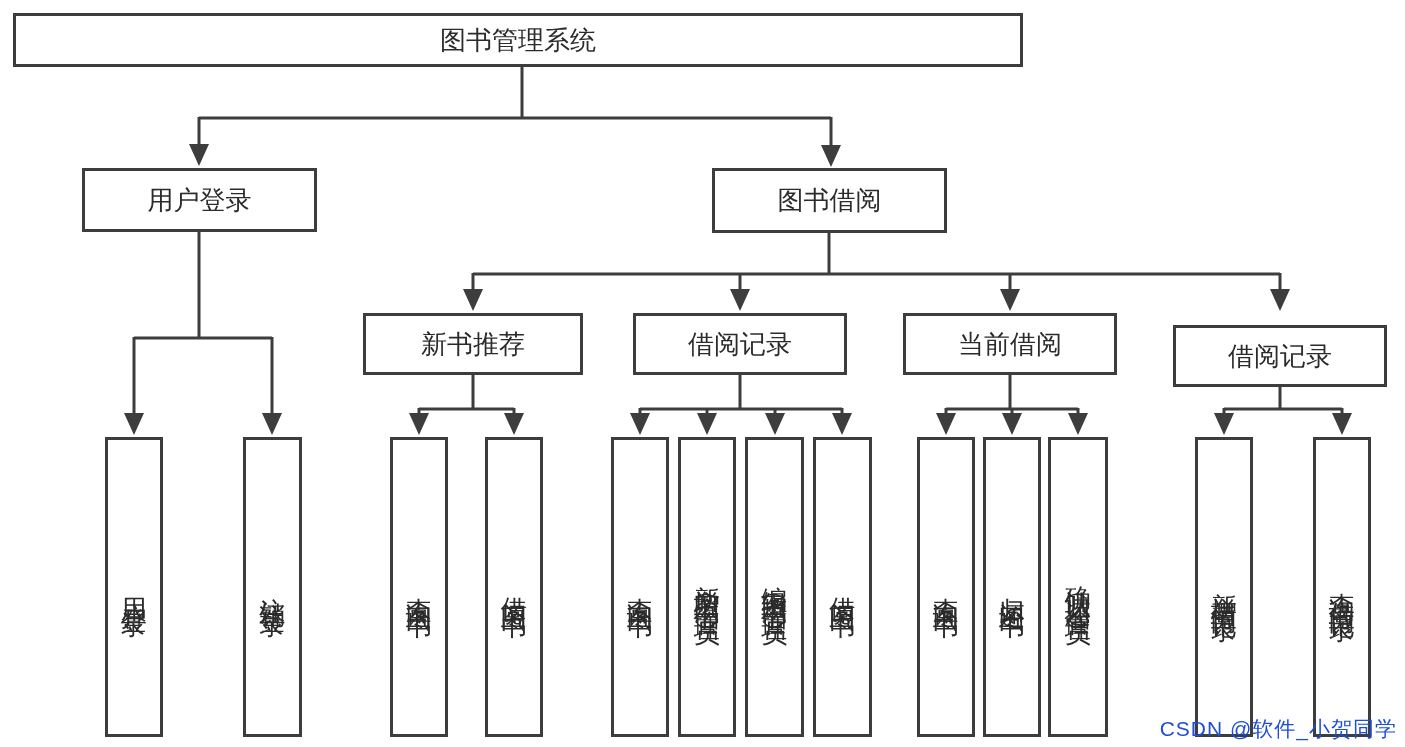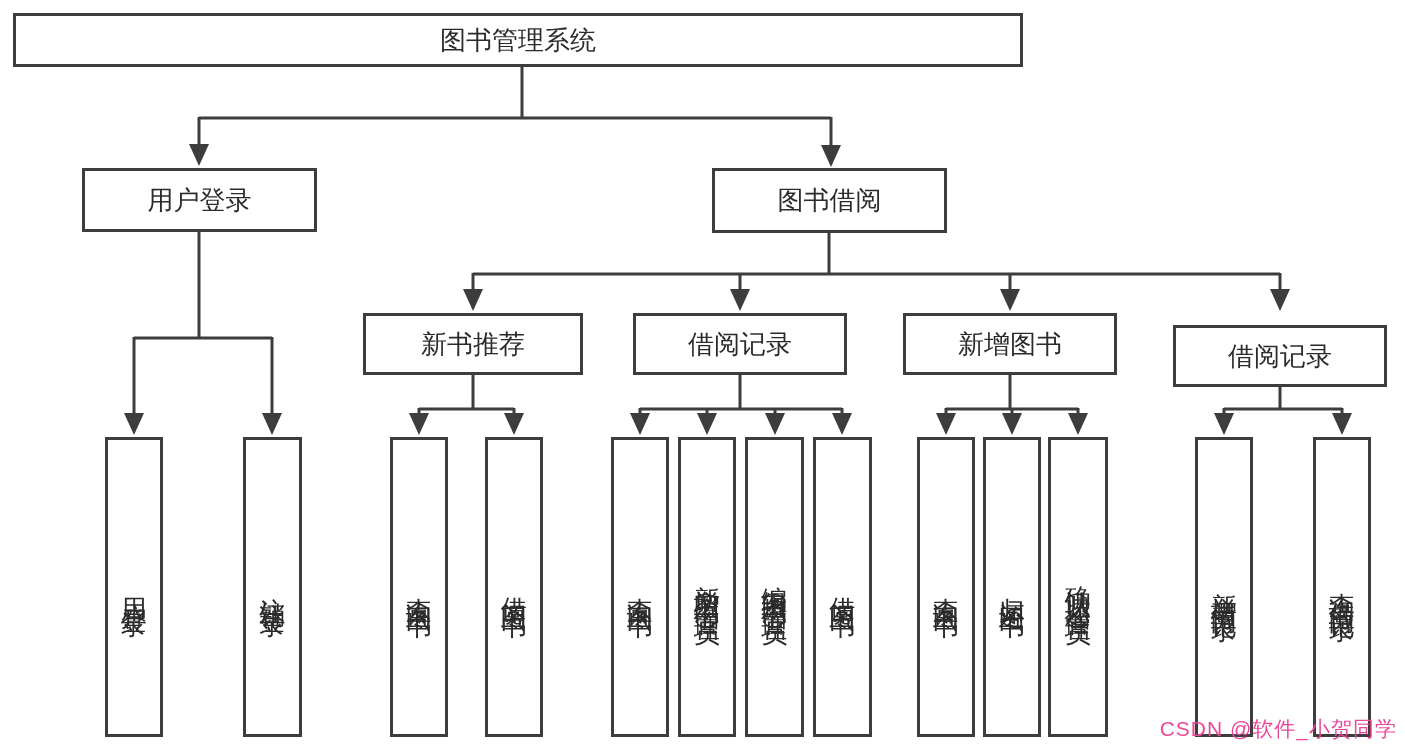--- a/index.html
+++ b/index.html
@@ -39,21 +39,21 @@
     font-size: 26px;
     line-height: 1.1;
     letter-spacing: 5px;
     color: #2b2b2b;
   }
   .watermark {
     position: absolute;
     right: 8px;
     bottom: 4px;
     font-size: 21px;
-    color: #ec4899;
+    color: #1d4ed8;
     letter-spacing: 1px;
     z-index: 5;
     white-space: nowrap;
   }
 </style>
 </head>
 <body>
 
 <div class="stage">
 
@@ -137,21 +137,21 @@
     <span class="hlabel">图书借阅</span>
   </div>
 
   <div class="node" style="left:363px; top:313px; width:220px; height:62px">
     <span class="hlabel">新书推荐</span>
   </div>
   <div class="node" style="left:633px; top:313px; width:214px; height:62px">
     <span class="hlabel">借阅记录</span>
   </div>
   <div class="node" style="left:903px; top:313px; width:214px; height:62px">
-    <span class="hlabel">新增图书</span>
+    <span class="hlabel">当前借阅</span>
   </div>
   <div class="node" style="left:1173px; top:325px; width:214px; height:62px">
     <span class="hlabel">借阅记录</span>
   </div>
 
   <div class="node" style="left:105px; top:437px; width:58px; height:300px">
     <span class="vtext">用户登录</span>
   </div>
   <div class="node" style="left:243px; top:437px; width:59px; height:300px">
     <span class="vtext">注销登录</span>

